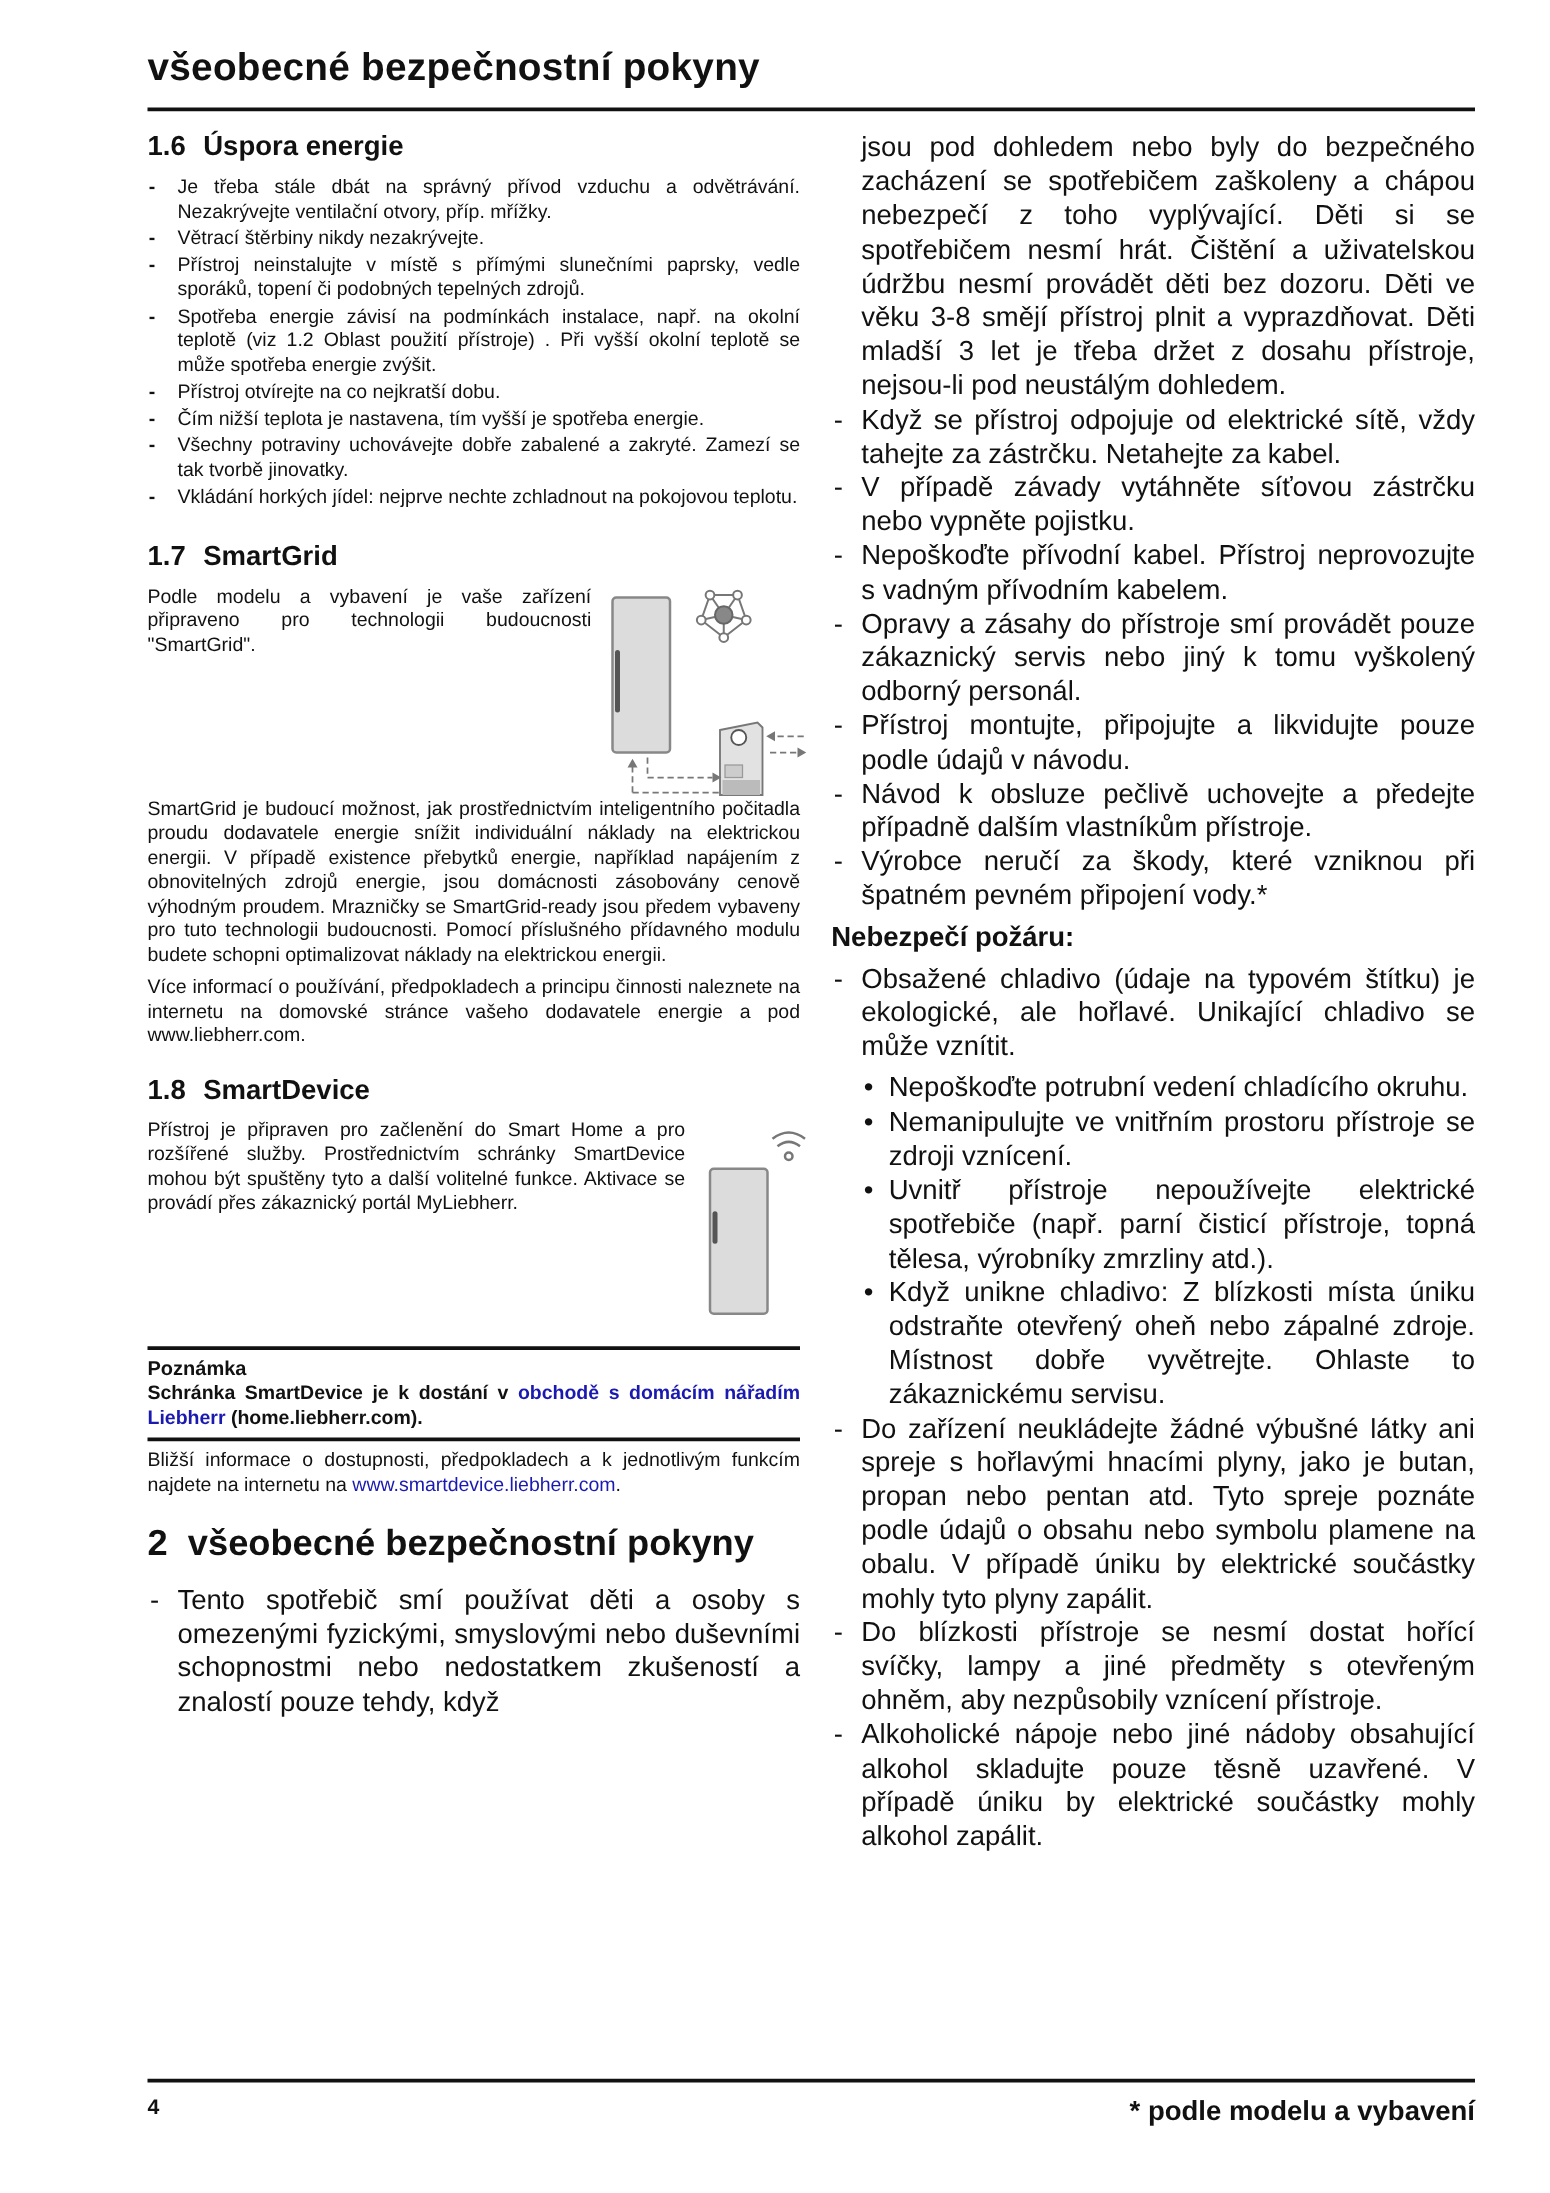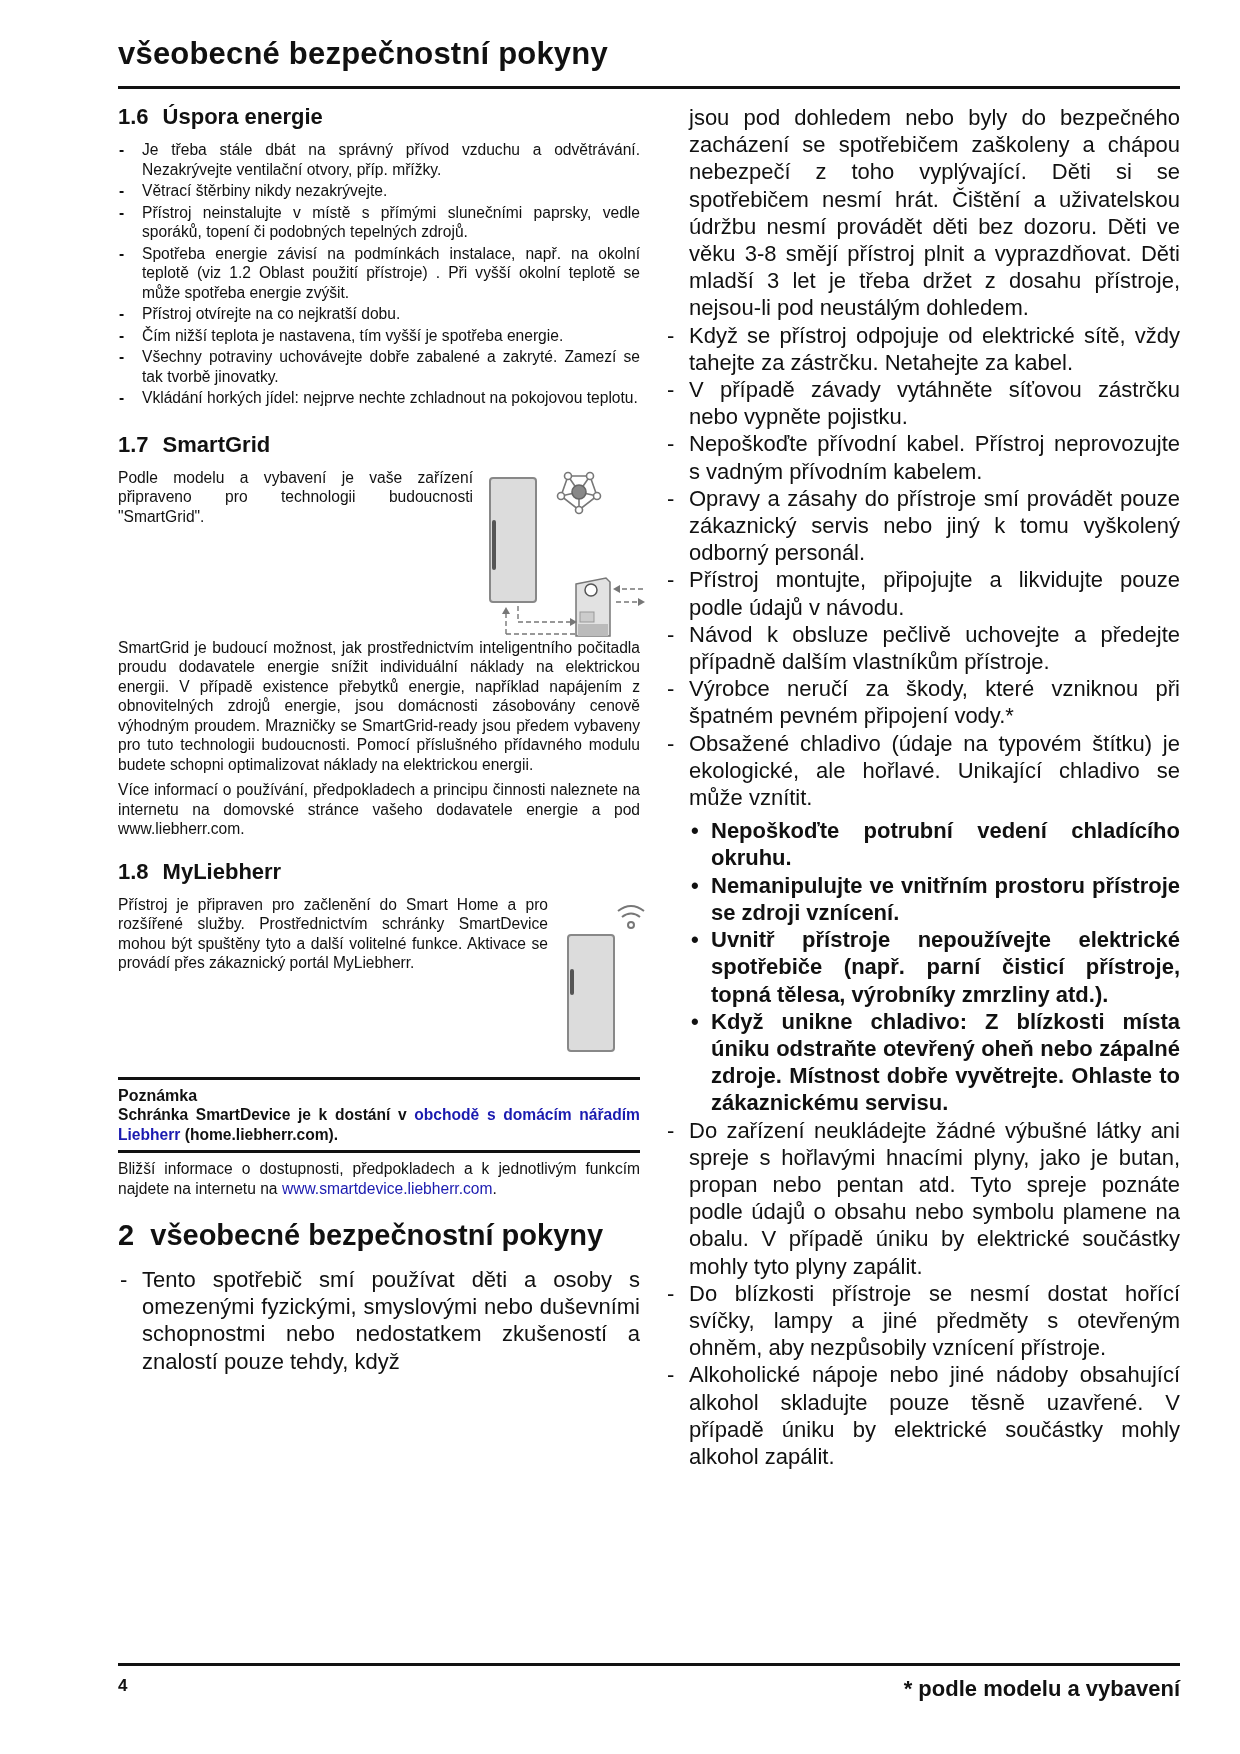--- a/index.html
+++ b/index.html
@@ -19,21 +19,21 @@
     .small ul.dash { list-style: none; margin: 0; padding: 0; }
     .small ul.dash li { position: relative; padding-left: 24px; margin-bottom: 2px; }
     .small ul.dash li::before { content: "-"; position: absolute; left: 1px; top: 0; font-weight: bold; }
     .small p { margin: 0 0 6px 0; }
 
     .big { font-size: 22px; line-height: 27.2px; text-align: justify; }
     .big ul.dash { list-style: none; margin: 0; padding: 0; }
     .big ul.dash > li { position: relative; padding-left: 24px; }
     .big ul.dash > li::before { content: "-"; position: absolute; left: 2px; top: 0; }
     .big ul.bullet { list-style: none; margin: 6px 0 0 0; padding: 0; }
-    .big ul.bullet li { position: relative; padding-left: 22px; font-weight: bold; }
+    .big ul.bullet li { position: relative; padding-left: 22px; }
     .big ul.bullet li::before { content: "•"; position: absolute; left: 2px; top: 0; }
     .subhead { font-size: 22px; font-weight: bold; margin: 6px 0 6px 0; }
     .cont-para { margin: 0; }
 
     .smartgrid-block { position: relative; height: 170px; }
     .smartgrid-text { width: 355px; }
     .smartgrid-fig { position: absolute; left: 360px; top: -4px; width: 170px; height: 176px; }
 
     .smartdevice-block { position: relative; height: 182px; }
     .smartdevice-text { width: 430px; }
@@ -117,21 +117,21 @@
       </svg>
     </div>
     <div class="small">
       <p>SmartGrid je budoucí možnost, jak prostřednictvím inteligentního počitadla proudu dodavatele energie snížit individuální náklady na elektrickou energii. V případě existence přebytků energie, například napájením z obnovitelných zdrojů energie, jsou domácnosti zásobovány cenově výhodným proudem. Mrazničky se SmartGrid-ready jsou předem vybaveny pro tuto technologii budoucnosti. Pomocí příslušného přídavného modulu budete schopni optimalizovat náklady na elektrickou energii.</p>
       <p>Více informací o používání, předpokladech a principu činnosti naleznete na internetu na domovské stránce vašeho dodavatele energie a pod www.liebherr.com.</p>
     </div>
   </section>
 
   <section style="margin-top:20px;">
     <h2 class="sec">
-      <span class="num">1.8</span><span>MyLiebherr</span>
+      <span class="num">1.8</span><span>SmartDevice</span>
     </h2>
     <div class="smartdevice-block small">
       <p class="smartdevice-text">Přístroj je připraven pro začlenění do Smart Home a pro rozšířené služby. Prostřednictvím schránky SmartDevice mohou být spuštěny tyto a další volitelné funkce. Aktivace se provádí přes zákaznický portál MyLiebherr.</p>
       <svg class="smartdevice-fig" viewBox="0 0 90 160">
         <g>
           <rect x="10" y="40" width="46" height="116" rx="3" fill="#dcdcdc" stroke="#888" stroke-width="2"></rect>
           <rect x="12" y="74" width="4" height="26" rx="2" fill="#555"></rect>
         </g>
         <g fill="none" stroke="#777" stroke-width="2">
           <path d="M60 16 Q73 6 86 16"></path>
@@ -173,20 +173,21 @@
   <ul class="dash">
     <li>Když se přístroj odpojuje od elektrické sítě, vždy tahejte za zástrčku. Netahejte za kabel.</li>
     <li>V případě závady vytáhněte síťovou zástrčku nebo vypněte pojistku.</li>
     <li>Nepoškoďte přívodní kabel. Přístroj neprovozujte s vadným přívodním kabelem.</li>
     <li>Opravy a zásahy do přístroje smí provádět pouze zákaznický servis nebo jiný k tomu vyškolený odborný personál.</li>
     <li>Přístroj montujte, připojujte a likvidujte pouze podle údajů v návodu.</li>
     <li>Návod k obsluze pečlivě uchovejte a předejte případně dalším vlastníkům přístroje.</li>
     <li>Výrobce neručí za škody, které vzniknou při špatném pevném připojení vody.*</li>
   </ul>
 
+  <div class="subhead">Nebezpečí požáru:</div>
   <ul class="dash">
     <li>
       <span>Obsažené chladivo (údaje na typovém štítku) je ekologické, ale hořlavé. Unikající chladivo se může vznítit.</span>
       <ul class="bullet">
         <li>Nepoškoďte potrubní vedení chladícího okruhu.</li>
         <li>Nemanipulujte ve vnitřním prostoru přístroje se zdroji vznícení.</li>
         <li>Uvnitř přístroje nepoužívejte elektrické spotřebiče (např. parní čisticí přístroje, topná tělesa, výrobníky zmrzliny atd.).</li>
         <li>Když unikne chladivo: Z blízkosti místa úniku odstraňte otevřený oheň nebo zápalné zdroje. Místnost dobře vyvětrejte. Ohlaste to zákaznickému servisu.</li>
       </ul>
     </li>

